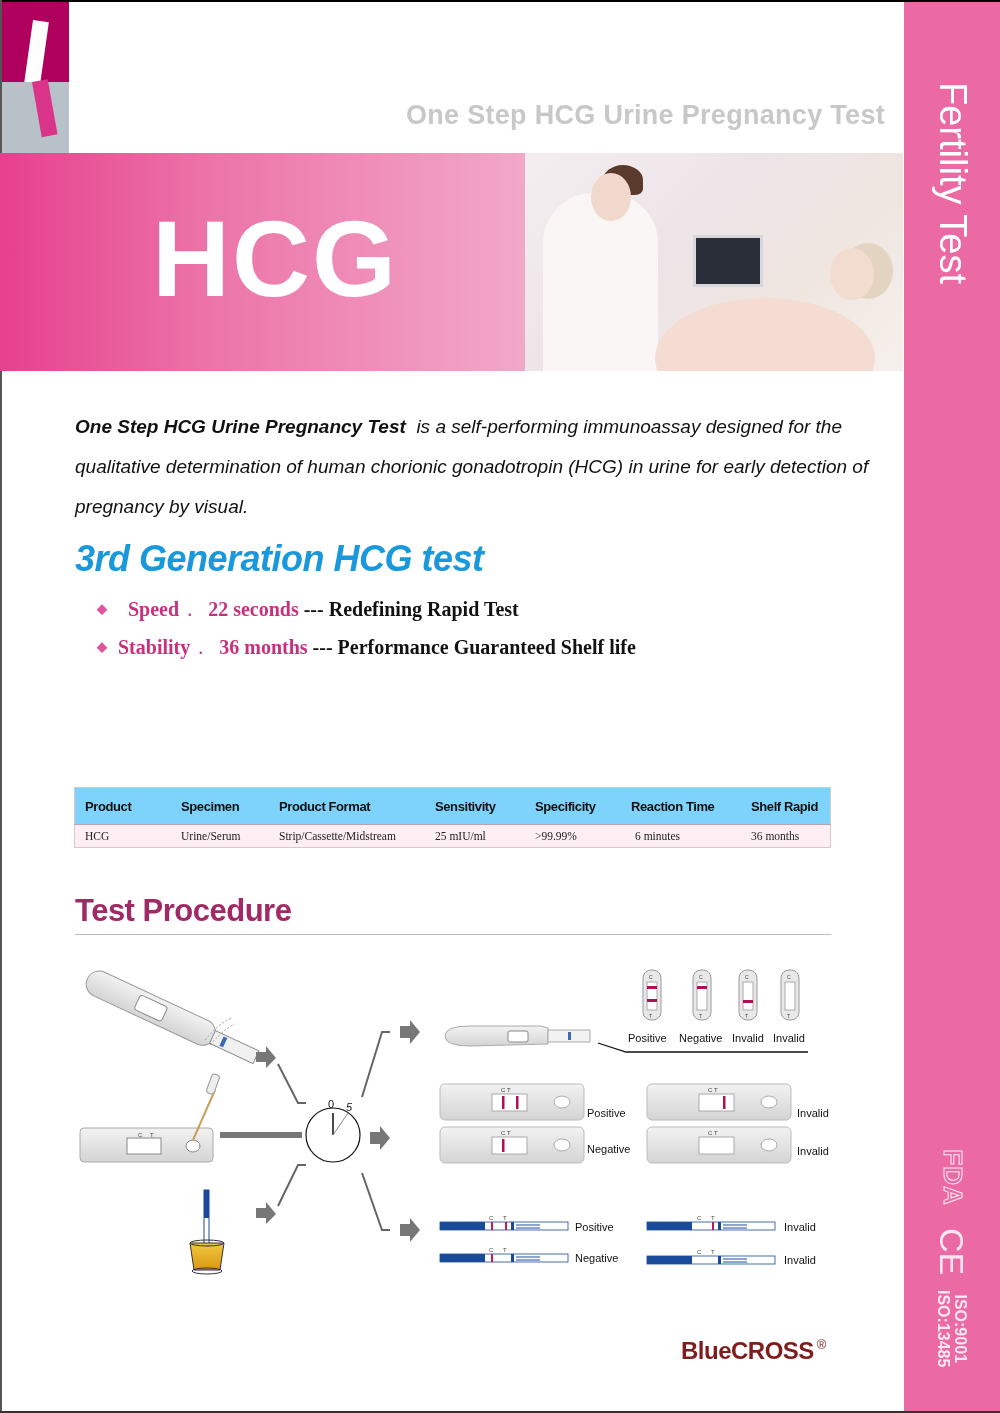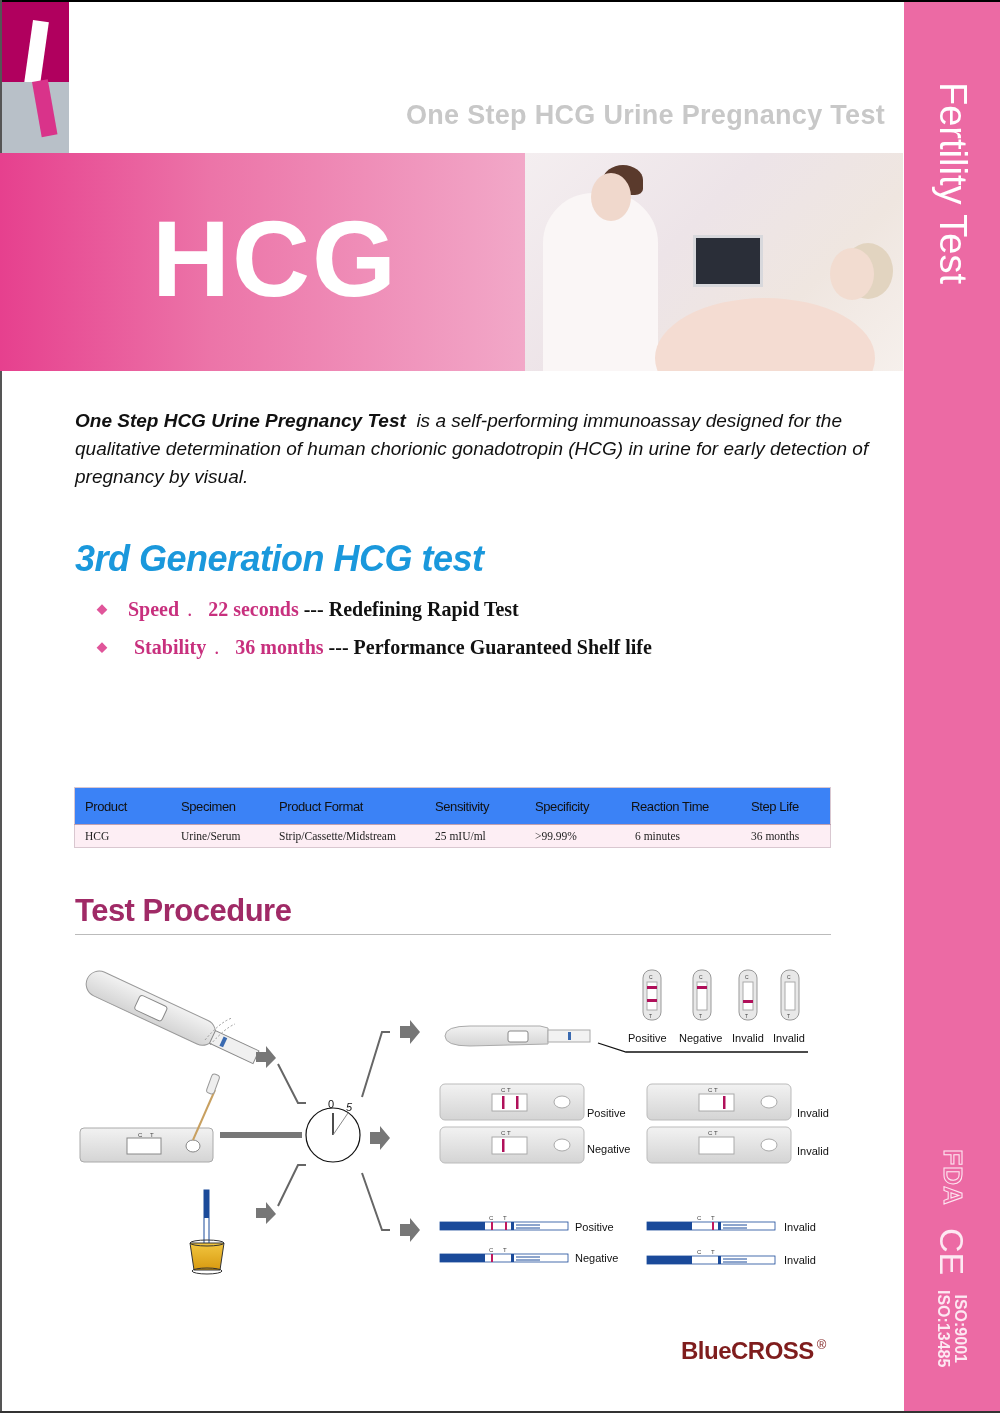--- a/index.html
+++ b/index.html
@@ -35,40 +35,40 @@
   .sidebar-title span { position: absolute; left: 50%; top: 0; transform-origin: 0 0; transform: rotate(90deg) translate(0, -50%); white-space: nowrap; color: #fff; font-size: 38px; font-weight: normal; }
   .cert { position: absolute; left: 904px; width: 96px; text-align: center; color: #fde8f2; }
   .cert-fda { top: 1148px; height: 60px; }
   .cert-fda span { display: inline-block; transform: rotate(90deg); font-size: 26px; font-weight: bold; letter-spacing: 1px; margin-top: 14px; -webkit-text-stroke: 1px #fde8f2; color: transparent; }
   .cert-ce { top: 1218px; height: 70px; }
   .cert-ce span { display: inline-block; transform: rotate(90deg); font-size: 34px; margin-top: 14px; }
   .cert-iso { top: 1290px; height: 90px; }
   .cert-iso span { position: absolute; left: 50%; top: 0; transform-origin: 0 0; transform: rotate(90deg) translate(0, -50%); white-space: nowrap; font-size: 16px; font-weight: bold; line-height: 17px; }
 
   
-  .intro { position: absolute; left: 75px; top: 407px; width: 800px; font-size: 19px; line-height: 28px; font-style: italic; color: #111; }
+  .intro { position: absolute; left: 75px; top: 407px; width: 800px; font-size: 19px; line-height: 40px; font-style: italic; color: #111; }
   .intro b { font-weight: bold; }
 
   .gen-title { position: absolute; left: 75px; top: 538px; font-size: 36px; font-weight: bold; font-style: italic; color: #1a98dc; letter-spacing: -0.5px; }
 
   .features { position: absolute; left: 97px; top: 598px; width: 780px; }
   .feature { height: 38px; font-family: "Liberation Serif", serif; font-size: 20px; font-weight: bold; white-space: nowrap; }
   .feature .diamond { color: #e0559a; font-size: 13px; margin-right: 8px; vertical-align: 3px; }
   .feature .key { color: #c8307e; }
   .feature .dot { color: #c8307e; margin: 0 8px; font-weight: normal; }
   .feature .val { color: #c8307e; }
   .feature .desc { color: #111; }
 
   .section-title { position: absolute; left: 75px; font-size: 31px; font-weight: bold; color: #a02a66; letter-spacing: -0.5px; }
   .spec-title { top: 742px; }
   .proc-title { top: 893px; }
   .proc-rule { position: absolute; left: 75px; top: 934px; width: 756px; height: 1px; background: #bbb; }
 
   .spec-table { position: absolute; left: 74px; top: 787px; width: 757px; border-collapse: collapse; border: 1px solid #d9c7d0; }
-  .spec-table th { background: #3b82f6; height: 36px; text-align: left; font-size: 13px; font-weight: normal; color: #111; letter-spacing: -0.4px; padding: 0 0 0 10px; border-bottom: 1px solid #bfa0b0; }
+  .spec-table th { background: #7dd3fc; height: 36px; text-align: left; font-size: 13px; font-weight: bold; color: #111; letter-spacing: -0.4px; padding: 0 0 0 10px; border-bottom: 1px solid #bfa0b0; }
   .spec-table td { background: #fdeef4; height: 22px; text-align: left; font-family: "Liberation Serif", serif; font-size: 11.5px; color: #222; padding: 0 0 0 10px; }
 
   
   .diagram { position: absolute; left: 0; top: 940px; width: 904px; height: 380px; }
 
   .brand { position: absolute; left: 681px; top: 1337px; font-size: 24px; font-weight: bold; color: #7f1d1d; letter-spacing: -0.5px; }
   .brand sup { font-size: 13px; font-weight: normal; vertical-align: 10px; margin-left: 3px; }
 </style>
 </head>
 <body>
@@ -117,34 +117,34 @@
 
   <div class="intro"><b>One Step HCG Urine Pregnancy Test</b>&nbsp;<span> is a self-performing immunoassay designed for the qualitative determination of human chorionic gonadotropin (HCG) in urine for early detection of pregnancy by visual.</span></div>
 
   <div class="gen-title">3rd Generation HCG test</div>
 
   <div class="features">
     <div class="feature">
       <span class="diamond">◆</span><span class="key" style="margin-left:13px">Speed</span><span class="dot" style="margin-right:16px">.</span><span class="val">22 seconds</span> <span class="desc">--- Redefining Rapid Test</span>
     </div>
     <div class="feature">
-      <span class="diamond">◆</span><span class="key" style="margin-left:19px">Stability</span><span class="dot" style="margin-right:16px">.</span><span class="val">36 months</span> <span class="desc">--- Performance Guaranteed Shelf life</span>
+      <span class="diamond">◆</span><span class="key" style="margin-left:3px">Stability</span><span class="dot" style="margin-right:16px">.</span><span class="val">36 months</span> <span class="desc">--- Performance Guaranteed Shelf life</span>
     </div>
   </div>
 
   <table class="spec-table">
     <thead>
       <tr>
         <th style="width:86px">Product</th>
         <th style="width:88px">Specimen</th>
         <th style="width:146px">Product Format</th>
         <th style="width:90px">Sensitivity</th>
         <th style="width:86px">Specificity</th>
         <th style="width:110px">Reaction Time</th>
-        <th>Step Life</th>
+        <th>Shelf Rapid</th>
       </tr>
     </thead>
     <tbody>
       <tr>
         <td>HCG</td>
         <td>Urine/Serum</td>
         <td>Strip/Cassette/Midstream</td>
         <td>25 mIU/ml</td>
         <td>&gt;99.99%</td>
         <td style="padding-left:14px">6 minutes</td>

